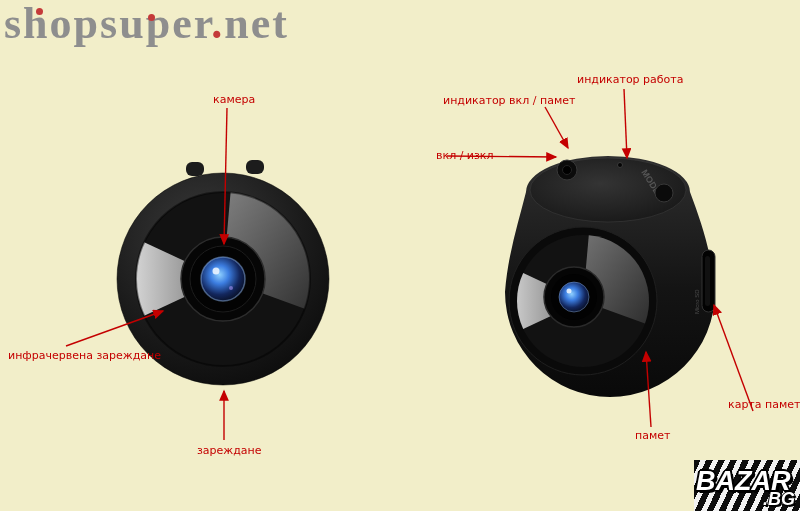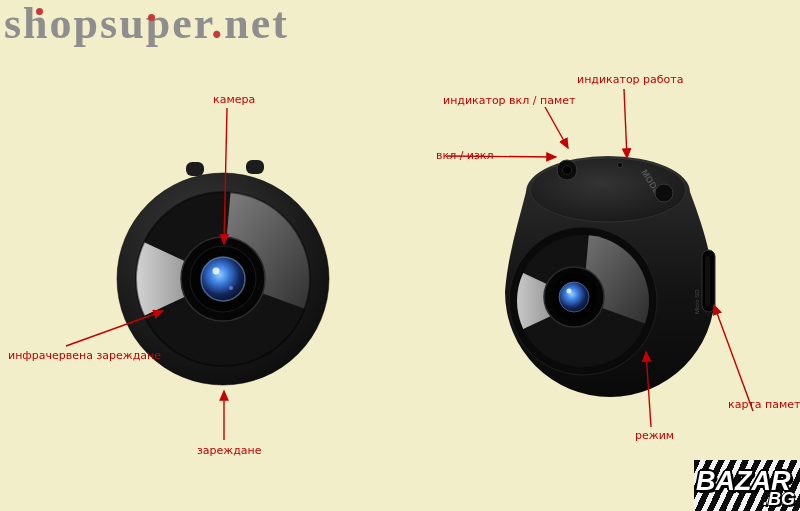--- a/index.html
+++ b/index.html
@@ -154,21 +154,21 @@
   </div>
   <div class="dot-deco dot-1"></div>
   <div class="dot-deco dot-2"></div>
 
   <div class="label" style="left:213px; top:94px;">камера</div>
   <div class="label" style="left:443px; top:95px;">индикатор вкл / памет</div>
   <div class="label" style="left:577px; top:74px;">индикатор работа</div>
   <div class="label" style="left:388px; top:150px;margin-left:48px;">вкл / изкл</div>
   <div class="label" style="left:8px;   top:350px;">инфрачервена зареждане</div>
   <div class="label" style="left:197px; top:445px;">зареждане</div>
-  <div class="label" style="left:635px; top:430px;">режим</div>
+  <div class="label" style="left:635px; top:430px;">памет</div>
   <div class="label" style="left:728px; top:399px;">карта памет</div>
 
   <div class="bazar">
     <span class="bazar-top">BAZAR</span>
     <span class="bazar-bottom">.BG</span>
   </div>
 
 </div>
 
 </body></html>

